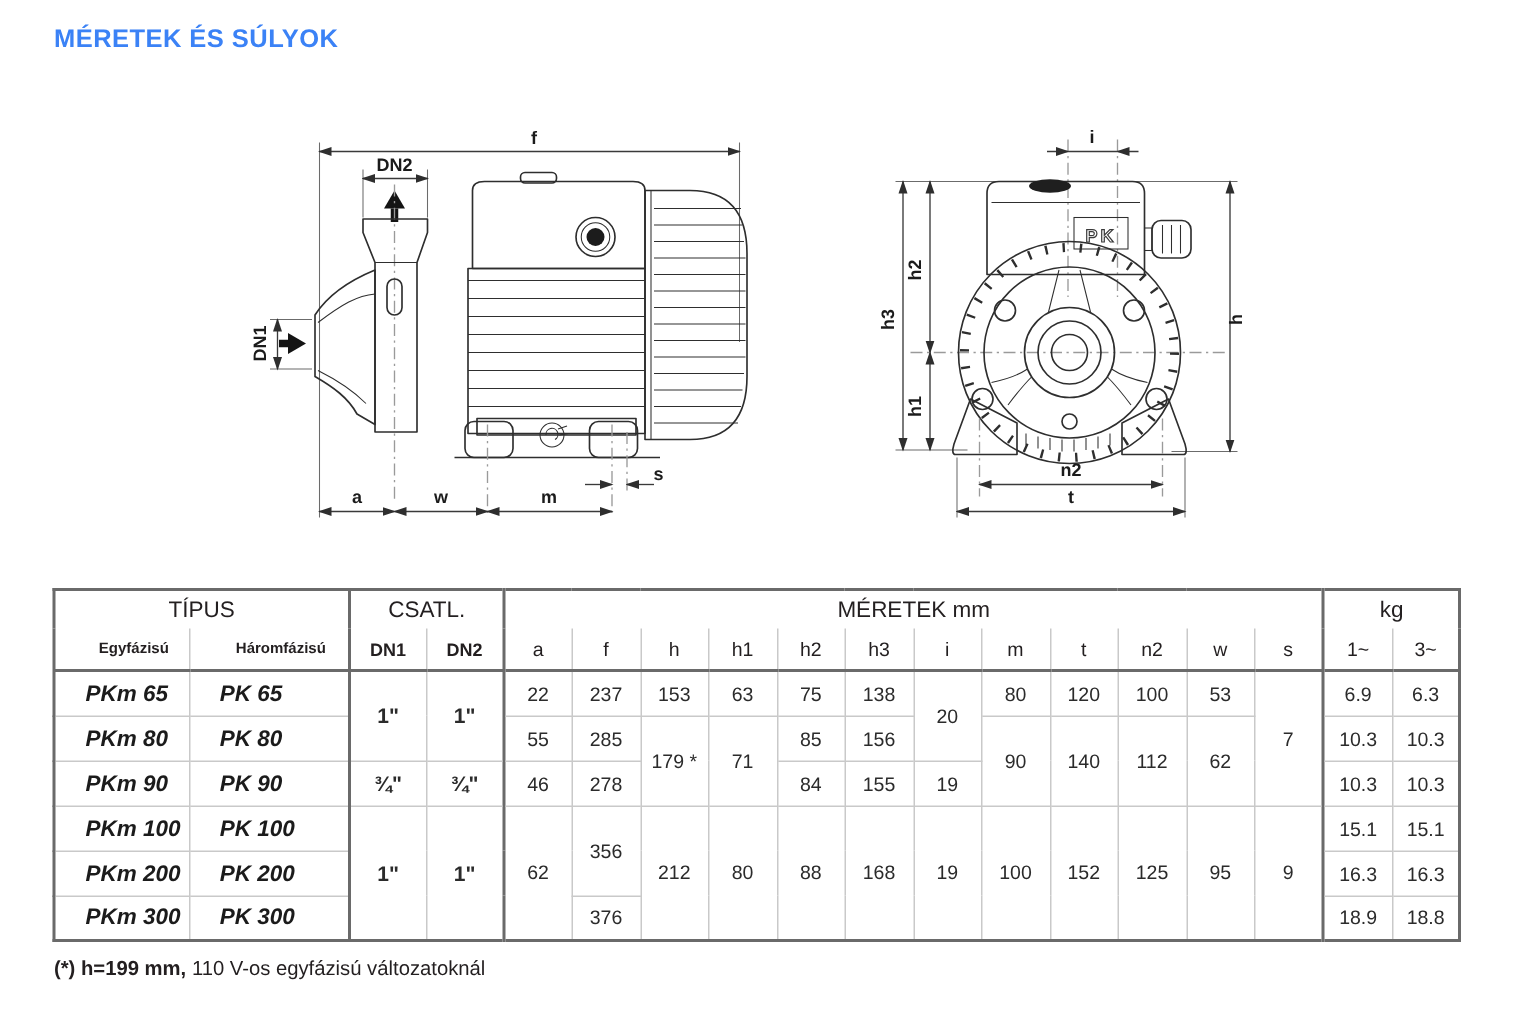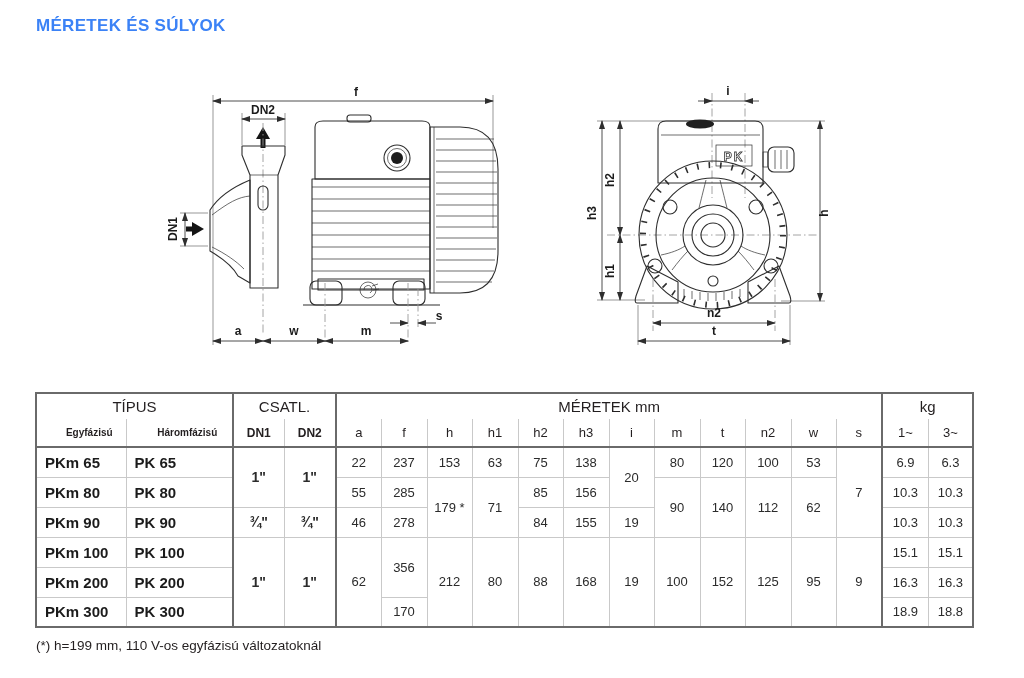--- a/index.html
+++ b/index.html
@@ -31,24 +31,24 @@
   }
   .dim-table td{border:1px solid #c9c9c9;text-align:center;font-size:13px;color:#2b2b2b;padding:0;}
   .dim-table th{border:0;font-weight:normal;padding:0;text-align:center;color:#231f20;margin-top:44px;}
   .grp{font-size:15px;height:26px;}
   .subhead th{border-bottom:2px solid #6a6a6a;border-left:1px solid #c9c9c9;height:27px;font-size:13px;}
   .subhead th:first-child{border-left:0;}
   .subhead th.name-col{font-size:10px;font-weight:bold;text-align:center;padding-left:16px;}
   .subhead th.dn-col{font-size:12px;font-weight:bold;}
   .bl-dark{border-left:2px solid #6a6a6a !important;}
   .dim-table tbody tr{height:30px;}
-  td.type-cell{text-align:left;padding-left:8px;font-weight:bold;font-size:15px;color:#1b1b1b;}
+  td.type-cell{text-align:left;padding-left:20px;font-weight:bold;font-size:15px;color:#1b1b1b;font-style:italic;}
   td.dn-val{font-weight:bold;font-size:14px;}
   .footnote{position:absolute;left:36px;top:638px;font-size:13.5px;color:#231f20;}
-  .footnote b{font-weight:normal;}
+  .footnote b{font-weight:bold;}
 </style>
 </head>
 <body>
 
 <div class="page-title">MÉRETEK ÉS SÚLYOK</div>
 
 <div class="drawing" id="side-view">
 <svg viewBox="0 0 400 277" width="400" height="277">
   <defs>
     <marker id="arw" markerWidth="9" markerHeight="8" refX="8" refY="3" orient="auto-start-reverse" markerUnits="userSpaceOnUse" viewBox="0 0 9 6">
@@ -369,21 +369,21 @@
     </tr>
     <tr>
       <td class="type-cell">PKm 200</td>
       <td class="type-cell">PK 200</td>
       <td class="bl-dark">16.3</td>
       <td>16.3</td>
     </tr>
     <tr>
       <td class="type-cell">PKm 300</td>
       <td class="type-cell">PK 300</td>
-      <td>170</td>
+      <td>376</td>
       <td class="bl-dark">18.9</td>
       <td>18.8</td>
     </tr>
   </tbody>
 </table>
 
 <div class="footnote">
   <b>(*) h=199 mm,</b><span> 110 V-os egyfázisú változatoknál</span>
 </div>
 

